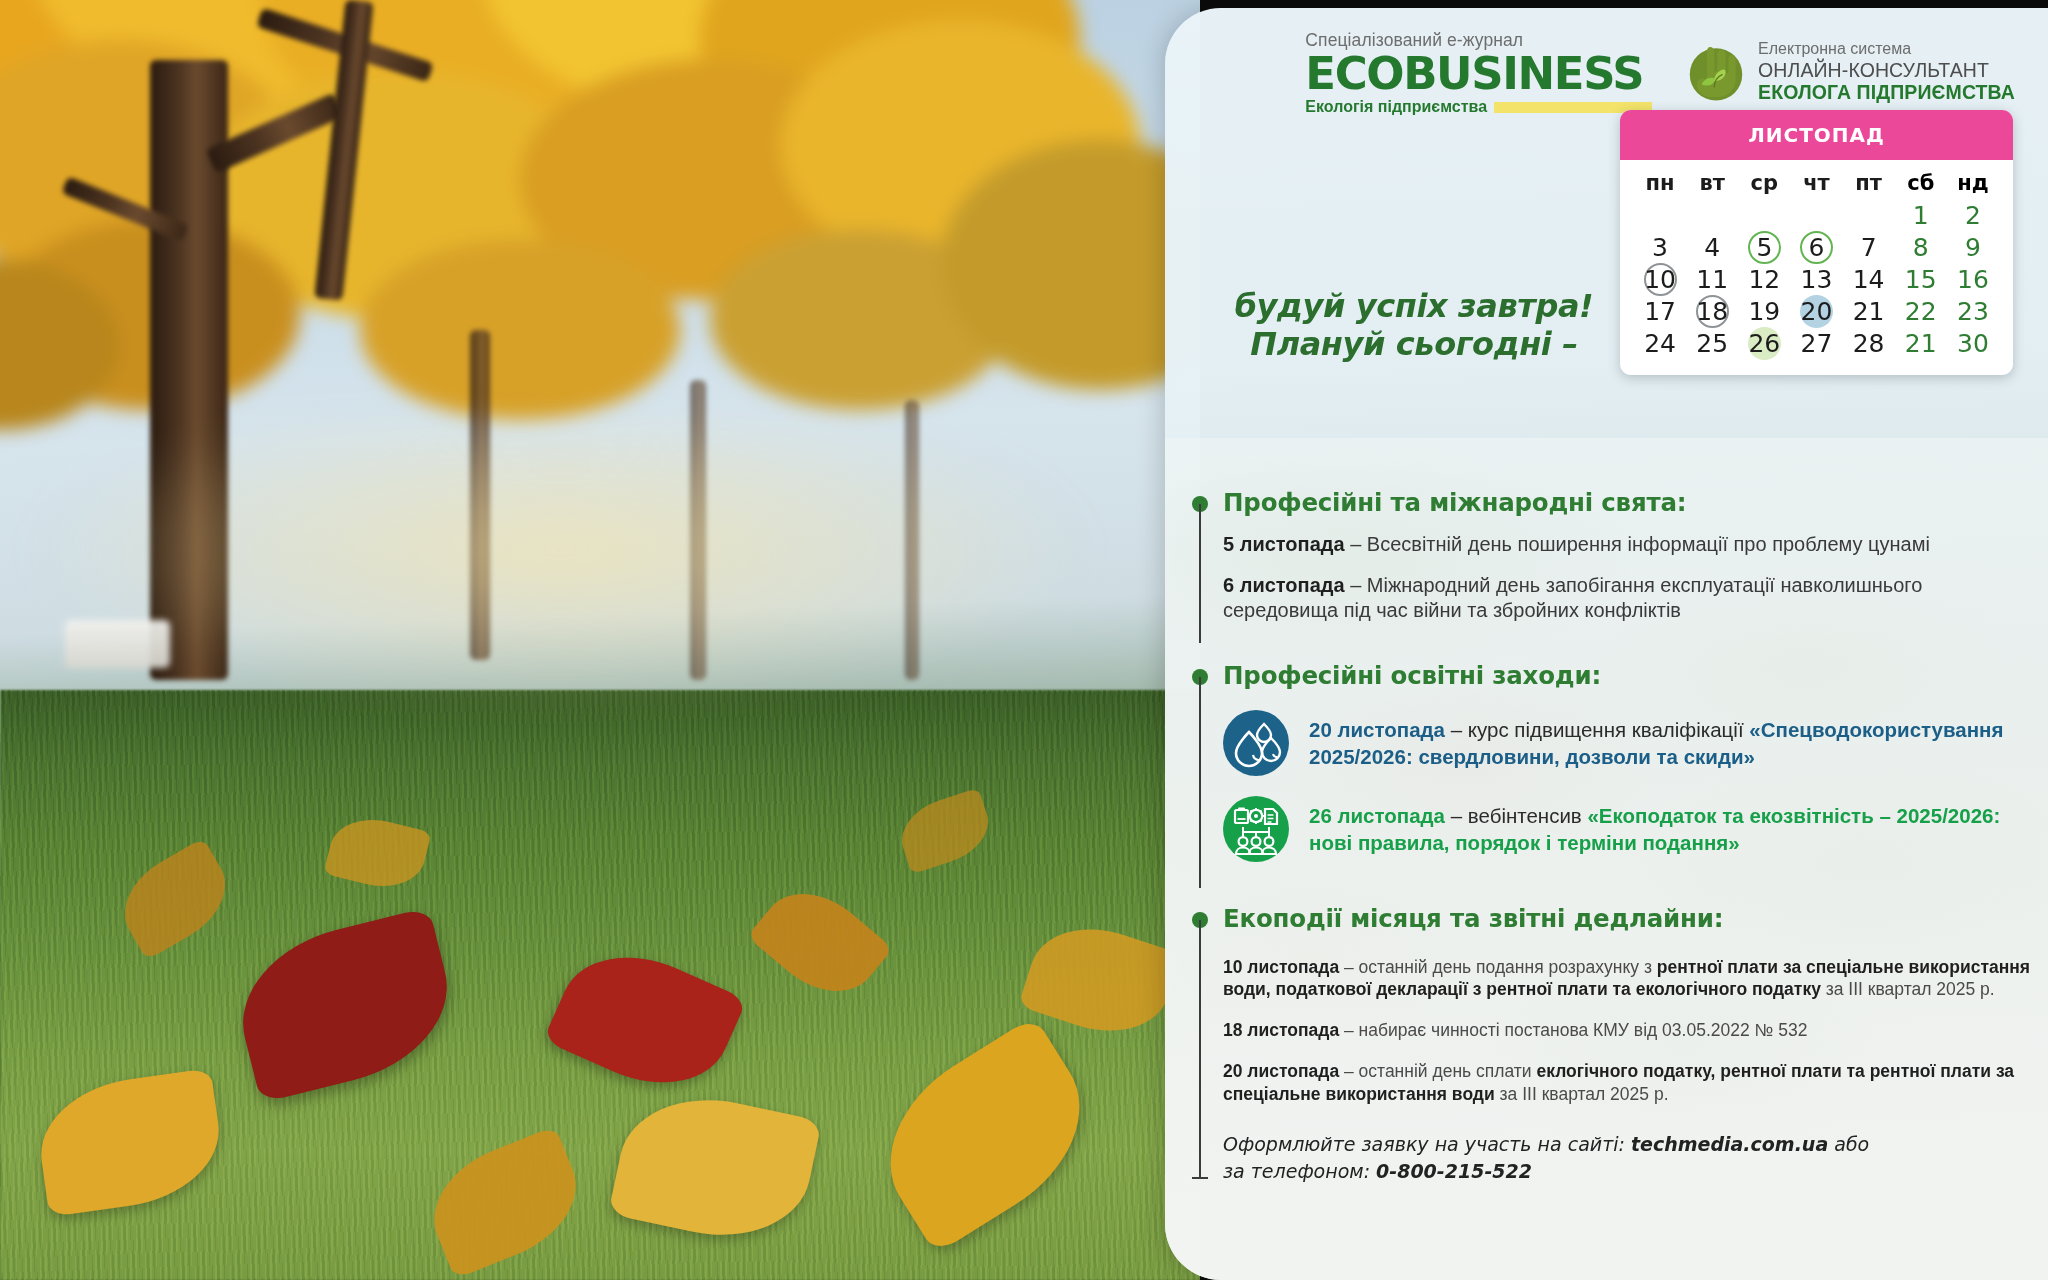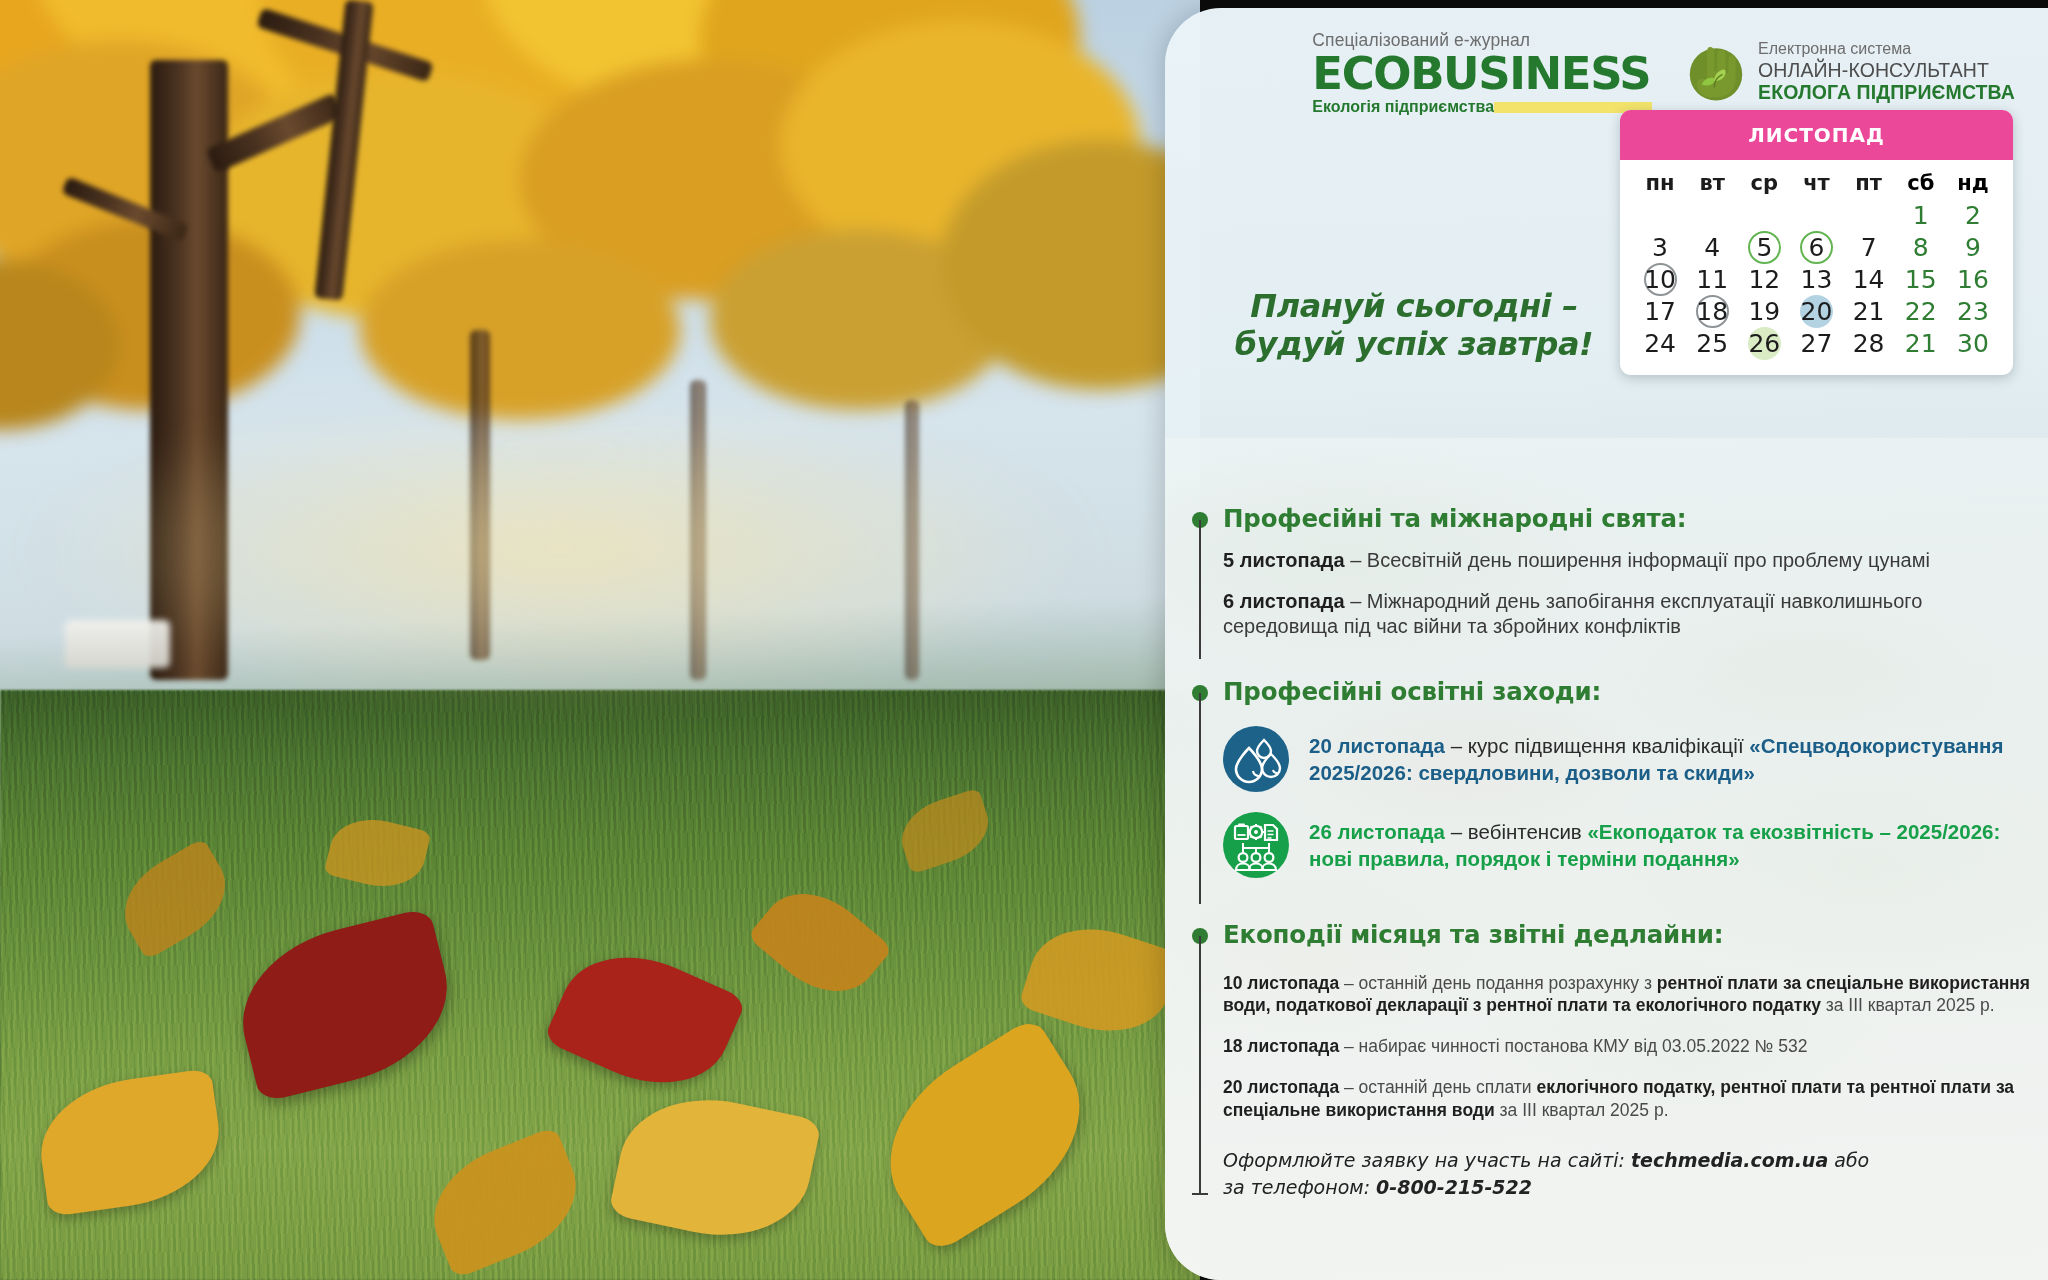--- a/index.html
+++ b/index.html
@@ -113,21 +113,21 @@
   .ecob { text-align: left; padding-top: 8px; }
   .ecob-kicker {
     font-size: 17.5px; color: #6d6d6d; letter-spacing: .1px;
     font-family: "Liberation Sans", sans-serif;
   }
   .ecob-main {
     font-size: 45px; line-height: .98; font-weight: 700; color: #25792e;
     letter-spacing: -1.4px; margin-top: 1px;
     font-family: "DejaVu Sans", sans-serif;
   }
-  .ecob-sub-row { display: flex; align-items: center; margin-top: 2px; }
+  .ecob-sub-row { display: flex; align-items: center; gap: 7px; margin-top: 2px; }
   .ecob-sub {
     font-size: 16px; color: #25792e; font-weight: 600;
     font-family: "Liberation Sans", sans-serif;
   }
   .ecob-bar { height: 11px; width: 158px; background: #f3e36a; }
 
   .cons { display: flex; align-items: center; gap: 12px; padding-top: 6px; }
   .handwrap { width: 60px; height: 62px; flex: none; }
   .cons-txt { line-height: 1.16; }
   .cons-1 { font-size: 16px; color: #6d6d6d; }
@@ -175,21 +175,21 @@
     width: 33px; height: 33px; border-radius: 50%;
   }
   .cal-cell.we { color: #2e7d32; }
   .cal-cell.ring-green span.d { border: 2px solid #62b451; }
   .cal-cell.ring-gray  span.d { border: 2px solid #8e9396; }
   .cal-cell.fill-blue  span.d { background: #b3d3e2; }
   .cal-cell.fill-green span.d { background: #d9ecc4; }
   .cal-cell.empty { color: transparent; }
 
   
-  .content { position: absolute; left: 22px; top: 496px; width: 852px; }
+  .content { position: absolute; left: 22px; top: 480px; width: 852px; }
   .sec { position: relative; padding-left: 36px; }
   .sec .rail {
     position: absolute; left: 12px; top: 16px; bottom: 0;
     width: 2px; background: #3b3b3b;
   }
   .sec .rail.tick::after {
     content:""; position:absolute; left:-7px; bottom:0; width:16px; height:2px; background:#3b3b3b;
   }
   .dot {
     position: absolute; left: 5px; top: 8px;
@@ -309,22 +309,22 @@
           </div>
           <div class="cons-txt">
             <div class="cons-1">Електронна система</div>
             <div class="cons-2">ОНЛАЙН-КОНСУЛЬТАНТ</div>
             <div class="cons-3">ЕКОЛОГА ПІДПРИЄМСТВА</div>
           </div>
         </div>
       </div>
 
       <div class="tagline">
+          <div>будуй успіх завтра!</div>
           <div>Плануй сьогодні –</div>
-          <div>будуй успіх завтра!</div>
         </div>
 
       <div class="cal">
         <div class="cal-head">ЛИСТОПАД</div>
         <div class="cal-grid">
           <div class="cal-row" id="dow-row">
               <div class="cal-dow">пн</div>
               <div class="cal-dow">вт</div>
               <div class="cal-dow">ср</div>
               <div class="cal-dow">чт</div>

